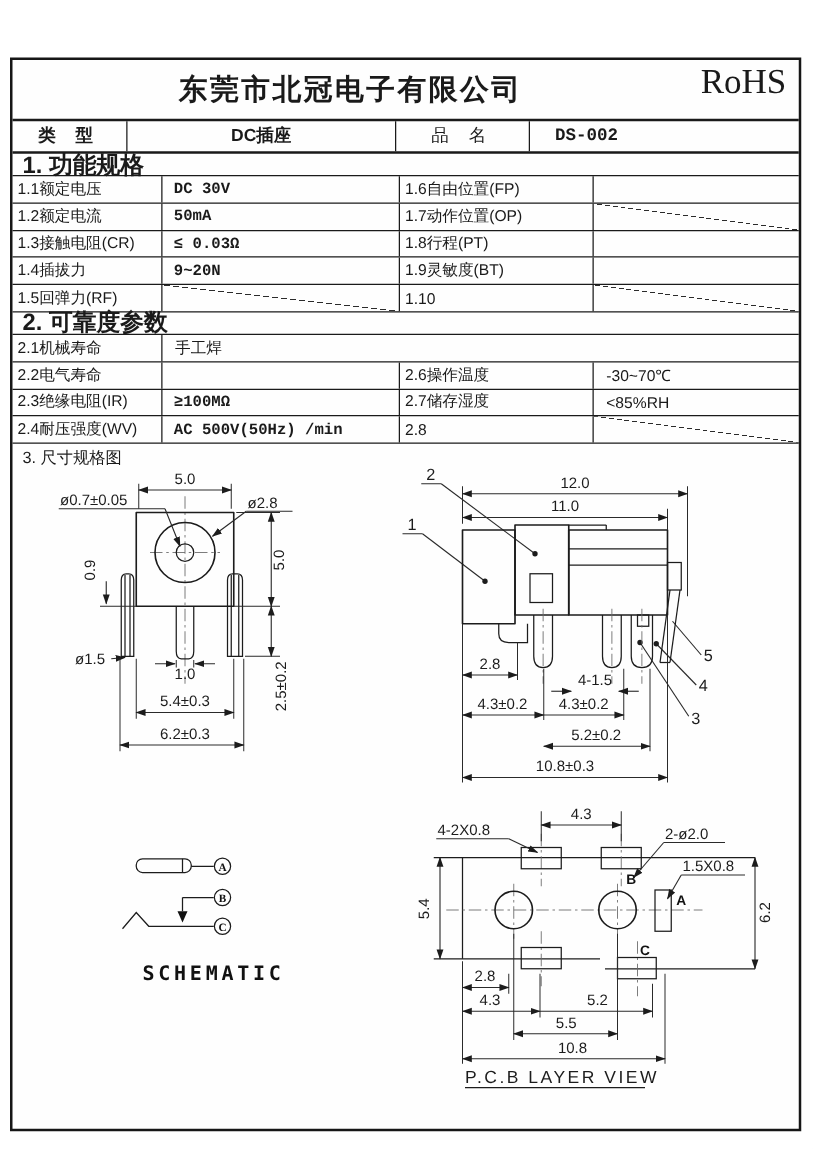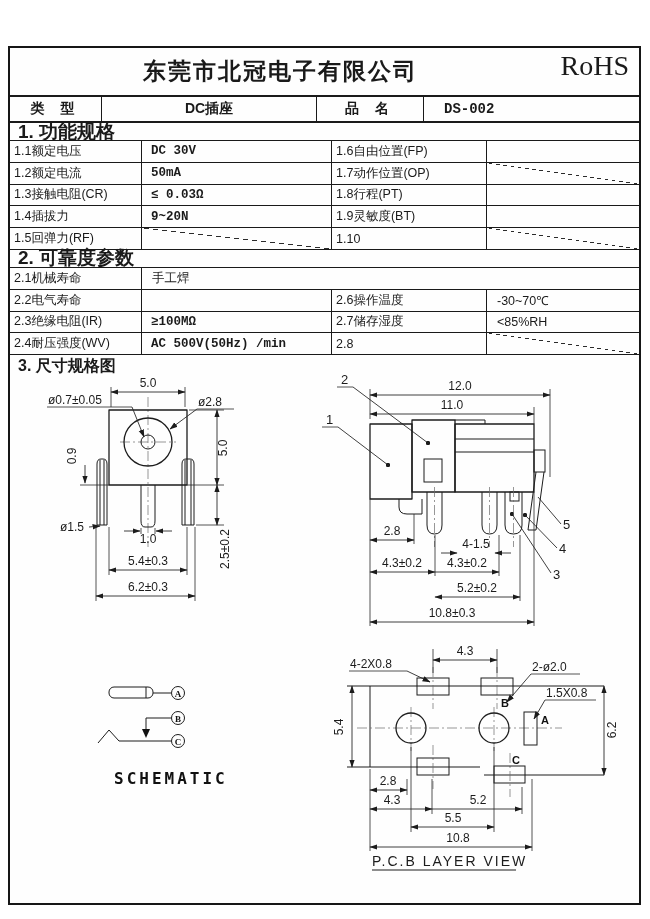--- a/index.html
+++ b/index.html
@@ -9,33 +9,33 @@
          border:2.5px solid #161616;box-sizing:border-box;background:#fefefe;}
   .hdr{position:relative;height:49px;border-bottom:2px solid #1a1a1a;
        display:flex;align-items:center;justify-content:center;box-sizing:border-box;}
   .company{font-size:23px;font-weight:bold;letter-spacing:2px;padding-right:88px;}
   .rohs{position:absolute;right:10px;top:2px;font-family:Liberation Serif, serif;font-size:28px;}
   .trow{display:flex;height:26px;border-bottom:2px solid #1a1a1a;box-sizing:border-box;
         font-size:14px;align-items:stretch;}
   .trow>div{display:flex;align-items:center;box-sizing:border-box;}
   .tl{width:92px;justify-content:center;font-weight:bold;letter-spacing:6px;border-right:1.5px solid #1a1a1a;}
   .tv{width:215px;justify-content:center;font-weight:bold;border-right:1.5px solid #1a1a1a;}
-  .nl{width:107px;justify-content:center;font-weight:bold;letter-spacing:6px;border-right:1.5px solid #1a1a1a;}
+  .nl{width:107px;justify-content:center;font-weight:normal;letter-spacing:6px;border-right:1.5px solid #1a1a1a;}
   .nv{flex:1;padding-left:20px;font-weight:bold;font-family:"Liberation Mono",monospace;}
   .stitle{height:18px;border-bottom:1.5px solid #1a1a1a;box-sizing:border-box;
           display:flex;align-items:center;padding-left:8px;font-weight:bold;font-size:19px;}
   .srow{display:flex;height:21.8px;border-bottom:1.5px solid #1a1a1a;box-sizing:border-box;font-size:12.5px;}
   .srow>div{display:flex;align-items:center;box-sizing:border-box;overflow:hidden;white-space:nowrap;}
-  .c1{width:132px;border-right:1.5px solid #1a1a1a;padding-left:4px;}
+  .c1{width:120px;border-right:1.5px solid #1a1a1a;padding-left:4px;}
   .c2{width:190px;border-right:1.5px solid #1a1a1a;padding-left:9px;
       font-family:"Liberation Mono",monospace;font-weight:bold;}
   .c3{width:155px;border-right:1.5px solid #1a1a1a;padding-left:4px;}
   .c4{flex:1;padding-left:10px;}
   .diag{background-image:linear-gradient(to right top,transparent 49.4%,#2b2b2b 49.4%,#2b2b2b 50.6%,transparent 50.6%);}
-  .sec3{height:22px;display:flex;align-items:center;padding-left:8px;font-weight:bold;font-size:16px;box-sizing:border-box;}
+  .sec3{height:22px;display:flex;align-items:center;padding-left:8px;font-weight:normal;font-size:13px;box-sizing:border-box;}
   .drawing{position:absolute;top:319px;left:0;width:628px;height:534px;}
   
   .ol{fill:none;stroke:#1c1c1c;stroke-width:1.3;stroke-linejoin:round;stroke-linecap:round;}
   .in{fill:none;stroke:#1c1c1c;stroke-width:1;}
   .dim{fill:none;stroke:#2a2a2a;stroke-width:0.9;}
   .ext{fill:none;stroke:#2a2a2a;stroke-width:0.8;}
   .cl{fill:none;stroke:#6a6a6a;stroke-width:0.7;stroke-dasharray:10 3 2 3;}
   .dt{font-size:12px;fill:#1c1c1c;font-family:"Liberation Sans",sans-serif;}
   .rt{font-size:13px;fill:#1c1c1c;font-family:"Liberation Sans",sans-serif;}
   .pl{font-size:11px;font-weight:bold;fill:#111;font-family:"Liberation Sans",sans-serif;}

